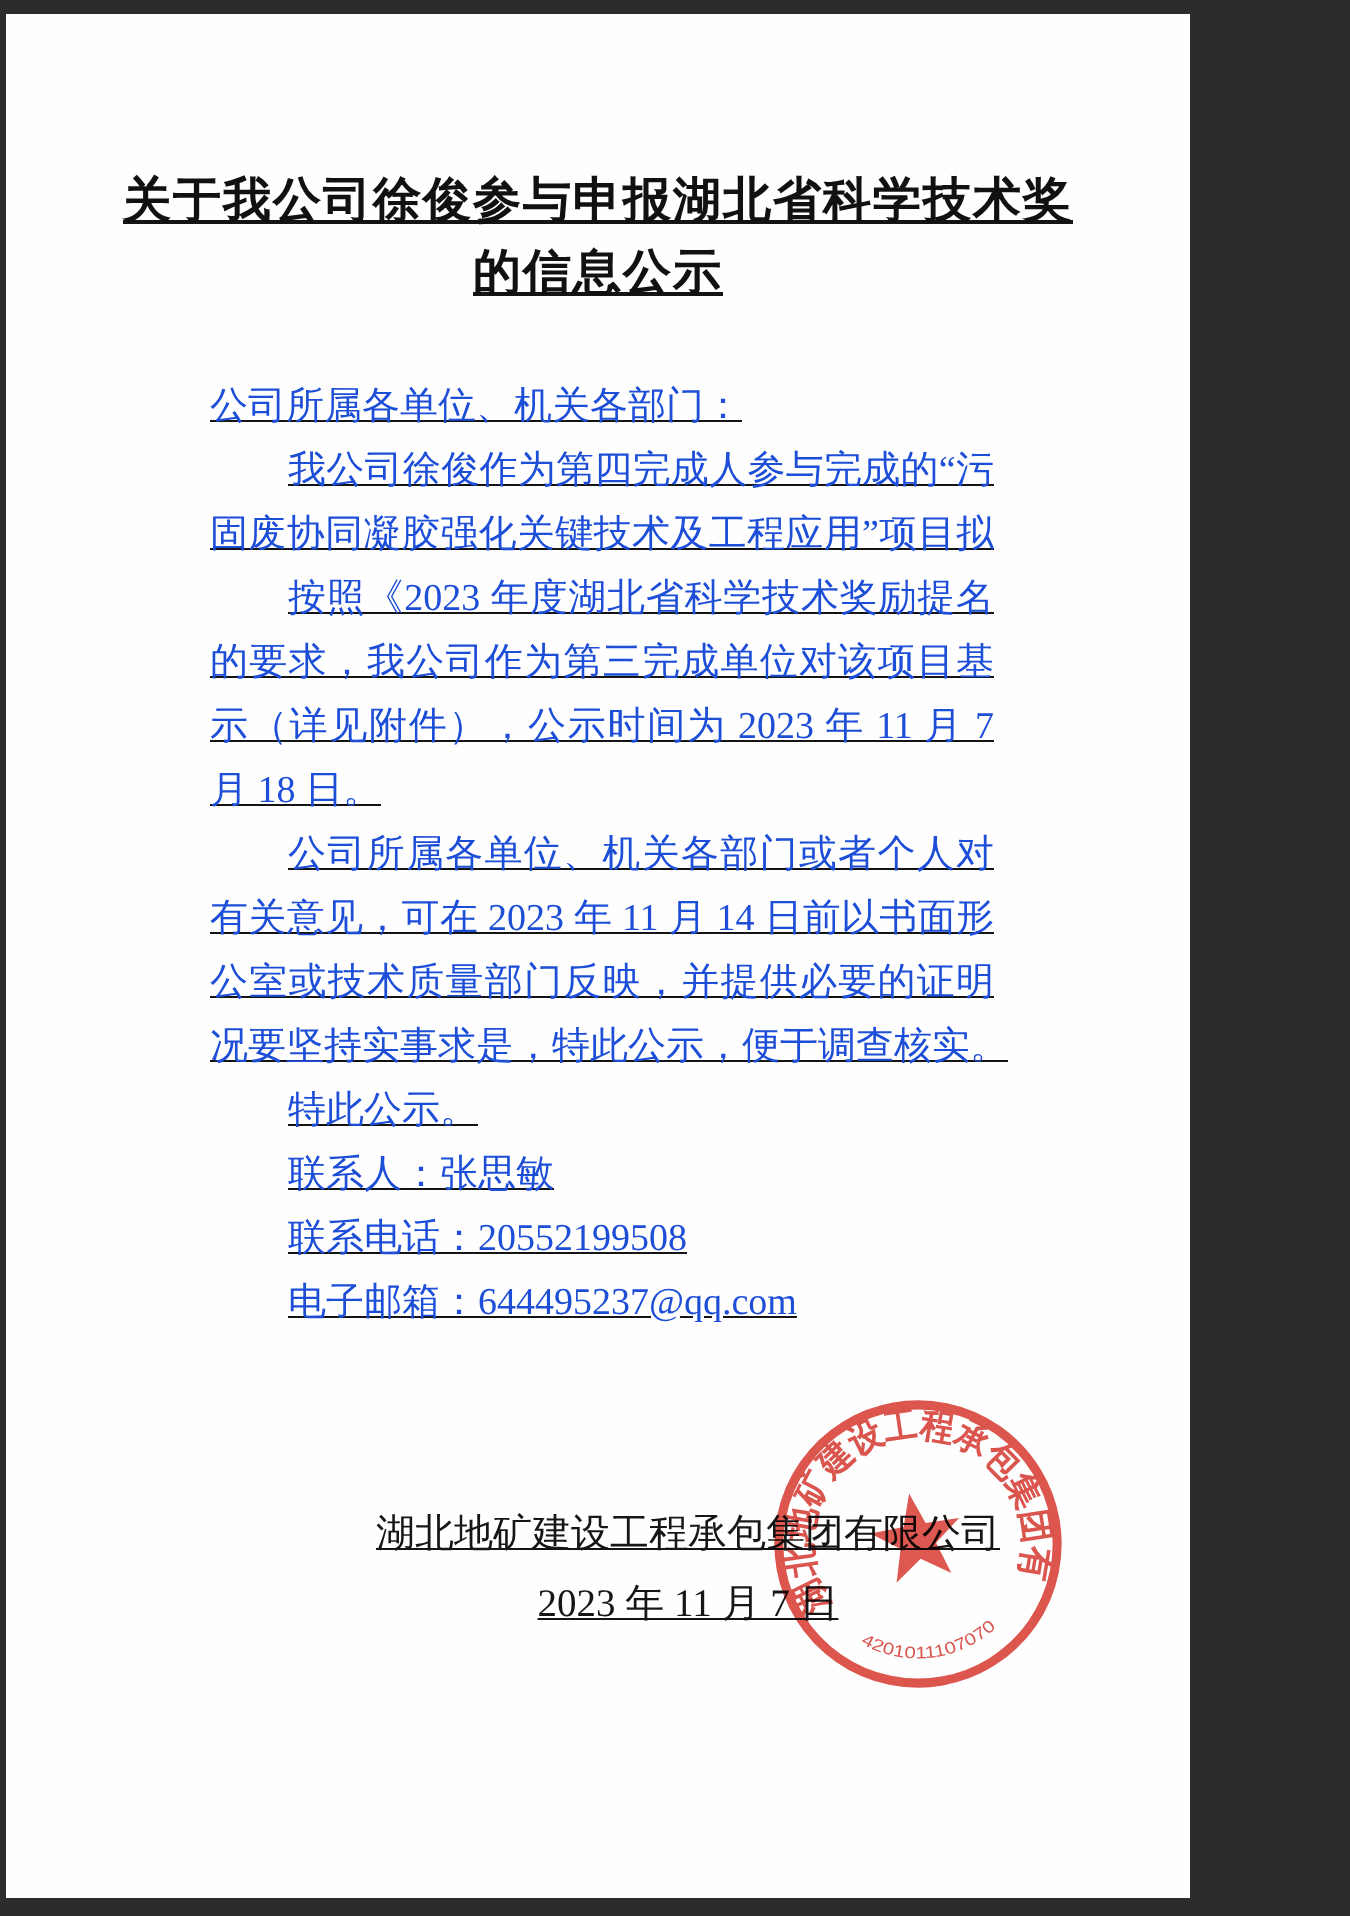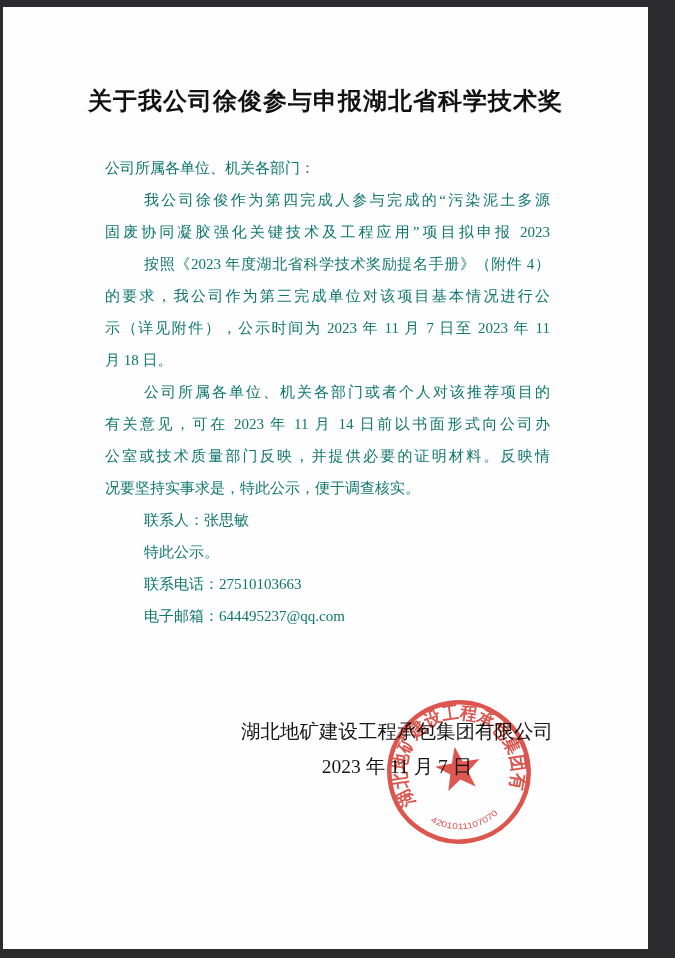--- a/index.html
+++ b/index.html
@@ -7,39 +7,40 @@
   body {
     background: #2c2c2e;
     position: relative;
     overflow: hidden;
     font-family: "Liberation Serif", serif;
   }
   .page {
     position: absolute;
     left: 3px;
     top: 7px;
-    width: 645px;
+    width: 592px;
     height: 942px;
     background: #fefefe;
     color: #141414;
+    text-decoration: underline;
   }
   .doc-title {
     padding-top: 76px;
     text-align: center;
     font-family: "Liberation Sans", sans-serif;
     font-weight: 700;
     font-size: 24px;
     line-height: 36px;
     letter-spacing: 1px;
     color: #111;
   }
   .doc-body {
     margin: 33px 98px 16px 102px;
-    font-size: 15px;
-    color: #0f766e;
+    font-size: 19px;
+    color: #1d4ed8;
   }
   .line {
     width: 100%;
     height: 32px;
     line-height: 32px;
     white-space: nowrap;
   }
   .line.fill {
     white-space: normal;
     text-align: justify;
@@ -73,37 +74,38 @@
   .seal svg { width: 100%; height: 100%; }
   .seal .ring-text { font-family: "Liberation Serif", serif; font-weight: 700; }
 </style>
 </head>
 <body>
 
 <div class="page">
 
   <div class="doc-title">
     <div>关于我公司徐俊参与申报湖北省科学技术奖</div>
+    <div>的信息公示</div>
   </div>
 
   <div class="doc-body">
     <div class="line">公司所属各单位、机关各部门：</div>
     <div class="line indent fill">我公司徐俊作为第四完成人参与完成的“污染泥土多源</div>
     <div class="line fill">固废协同凝胶强化关键技术及工程应用”项目拟申报 2023</div>
     <div class="line indent fill">按照《2023 年度湖北省科学技术奖励提名手册》（附件 4）</div>
     <div class="line fill">的要求，我公司作为第三完成单位对该项目基本情况进行公</div>
     <div class="line fill">示（详见附件），公示时间为 2023 年 11 月 7 日至 2023 年 11</div>
     <div class="line">月 18 日。</div>
     <div class="line indent fill">公司所属各单位、机关各部门或者个人对该推荐项目的</div>
     <div class="line fill">有关意见，可在 2023 年 11 月 14 日前以书面形式向公司办</div>
     <div class="line fill">公室或技术质量部门反映，并提供必要的证明材料。反映情</div>
     <div class="line">况要坚持实事求是，特此公示，便于调查核实。</div>
+    <div class="line indent">特此公示。</div>
     <div class="line indent">联系人：张思敏</div>
-    <div class="line indent">特此公示。</div>
-    <div class="line indent">联系电话：27510103663</div>
+    <div class="line indent">联系电话：20552199508</div>
     <div class="line indent">电子邮箱：644495237@qq.com</div>
   </div>
 
   <div class="signature">
     <div class="company">湖北地矿建设工程承包集团有限公司</div>
     <div class="date">2023 年 11 月 7 日</div>
   </div>
 
   <div class="seal">
     <svg viewBox="0 0 150 150" xmlns="http://www.w3.org/2000/svg">

